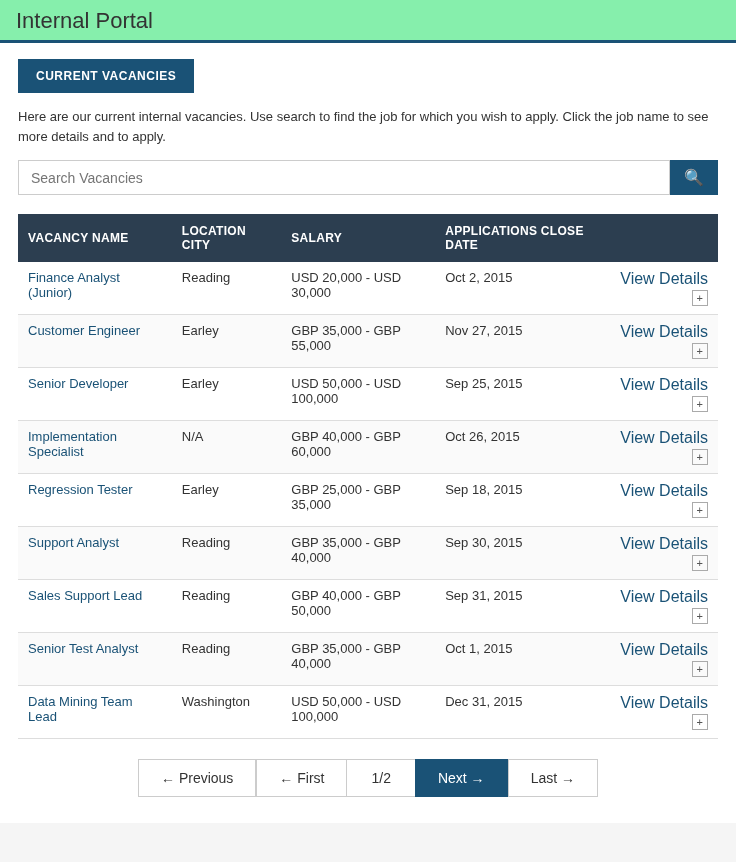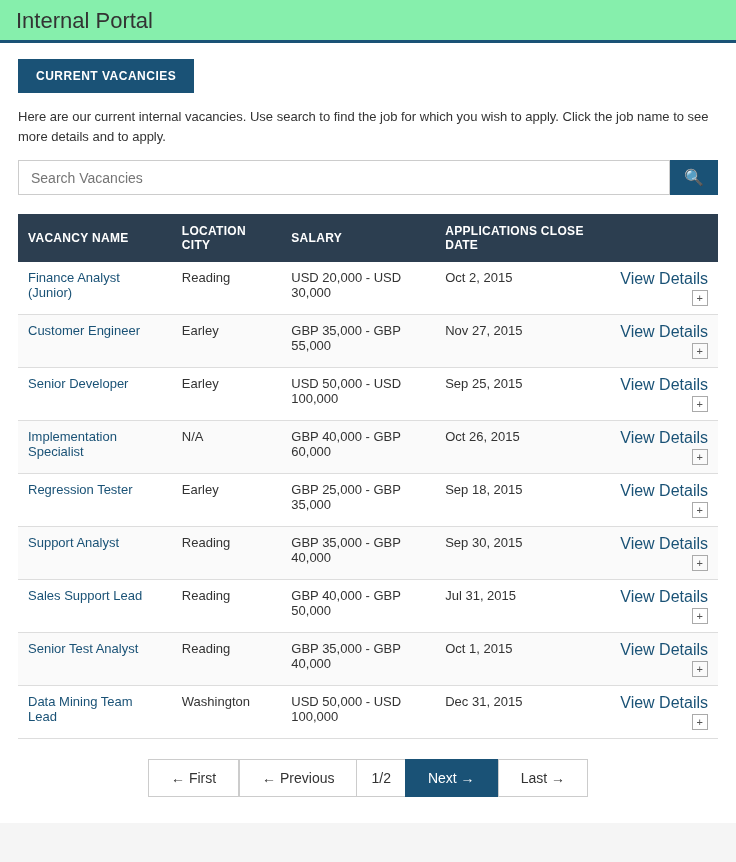--- a/index.html
+++ b/index.html
@@ -126,21 +126,21 @@
       cursor: pointer;
       color: #333;
     }
     .pagination button.active {
       background: #1a5276;
       color: #fff;
       border-color: #1a5276;
       text-align: center;
     }
     .pagination .page-info {
-      padding: 10px 14px;
+      padding: 10px 24px;
       font-size: 14px;
       border-top: 1px solid #ccc;
       border-bottom: 1px solid #ccc;
       color: #333;
     }
   </style>
 </head>
 <body>
 
 <div class="page-header">
@@ -207,40 +207,40 @@
           <td class="vacancy-name">Support Analyst</td>
           <td>Reading</td>
           <td>GBP 35,000 - GBP 40,000</td>
           <td>Sep 30, 2015</td>
           <td class="view-details-cell"><span class="view-details">View Details</span><br><span class="view-details-plus">+</span></td>
         </tr>
         <tr>
           <td class="vacancy-name">Sales Support Lead</td>
           <td>Reading</td>
           <td>GBP 40,000 - GBP 50,000</td>
-          <td>Jul 31, 2015</td>
+          <td>Sep 31, 2015</td>
           <td class="view-details-cell"><span class="view-details">View Details</span><br><span class="view-details-plus">+</span></td>
         </tr>
         <tr>
           <td class="vacancy-name">Senior Test Analyst</td>
           <td>Reading</td>
           <td>GBP 35,000 - GBP 40,000</td>
           <td>Oct 1, 2015</td>
           <td class="view-details-cell"><span class="view-details">View Details</span><br><span class="view-details-plus">+</span></td>
         </tr>
         <tr>
           <td class="vacancy-name">Data Mining Team Lead</td>
           <td>Washington</td>
           <td>USD 50,000 - USD 100,000</td>
           <td>Dec 31, 2015</td>
           <td class="view-details-cell"><span class="view-details">View Details</span><br><span class="view-details-plus">+</span></td>
         </tr>
       </tbody>
   </table>
 
   <div class="pagination">
+    <button>← Previous</button>
     <button>← First</button>
-    <button>← Previous</button>
     <span class="page-info">1/2</span>
     <button class="active">Next →</button>
     <button>Last →</button>
   </div>
 </div>
 
 </body></html>

